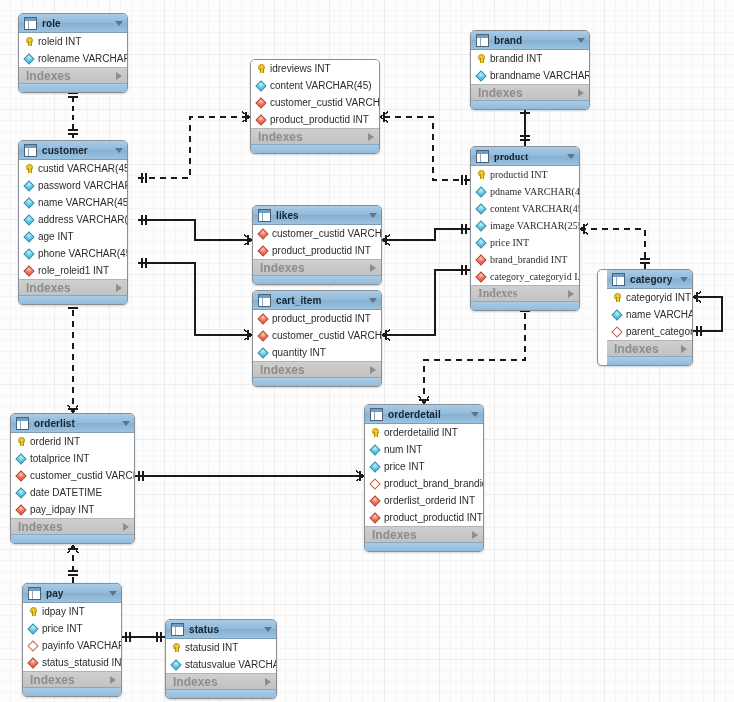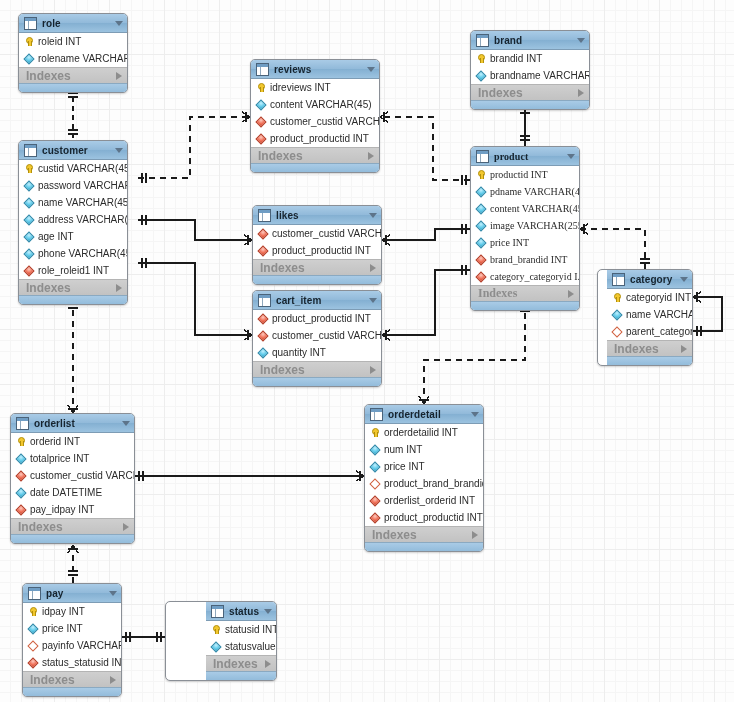--- a/index.html
+++ b/index.html
@@ -327,25 +327,20 @@
           <span>role_roleid1 INT</span>
         </div>
       </div>
       <div class="idx">
         <span class="idx-label">Indexes</span>
         <span class="idx-arrow"></span>
       </div>
       <div class="foot"></div>
     </div>
     <div class="tbl" style="left: 250px; top: 59px; width: 130px;">
-      <div class="tbl-hdr">
-        <span class="tbl-icon"></span>
-        <span class="tbl-name">reviews</span>
-        <span class="caret"></span>
-      </div>
       <div class="cols">
         <div class="col">
           <span class="ci pk"></span>
           <span>idreviews INT</span>
         </div>
         <div class="col">
           <span class="ci dia blue">
             <i></i>
           </span>
           <span>content VARCHAR(45)</span>
@@ -654,21 +649,21 @@
           </span>
           <span>status_statusid INT</span>
         </div>
       </div>
       <div class="idx">
         <span class="idx-label">Indexes</span>
         <span class="idx-arrow"></span>
       </div>
       <div class="foot"></div>
     </div>
-    <div class="tbl" style="left: 165px; top: 601px; width: 112px; padding-left: 40px;">
+    <div class="tbl" style="left: 165px; top: 619px; width: 112px;">
       <div class="tbl-hdr">
         <span class="tbl-icon"></span>
         <span class="tbl-name">status</span>
         <span class="caret"></span>
       </div>
       <div class="cols">
         <div class="col">
           <span class="ci pk"></span>
           <span>statusid INT</span>
         </div>

